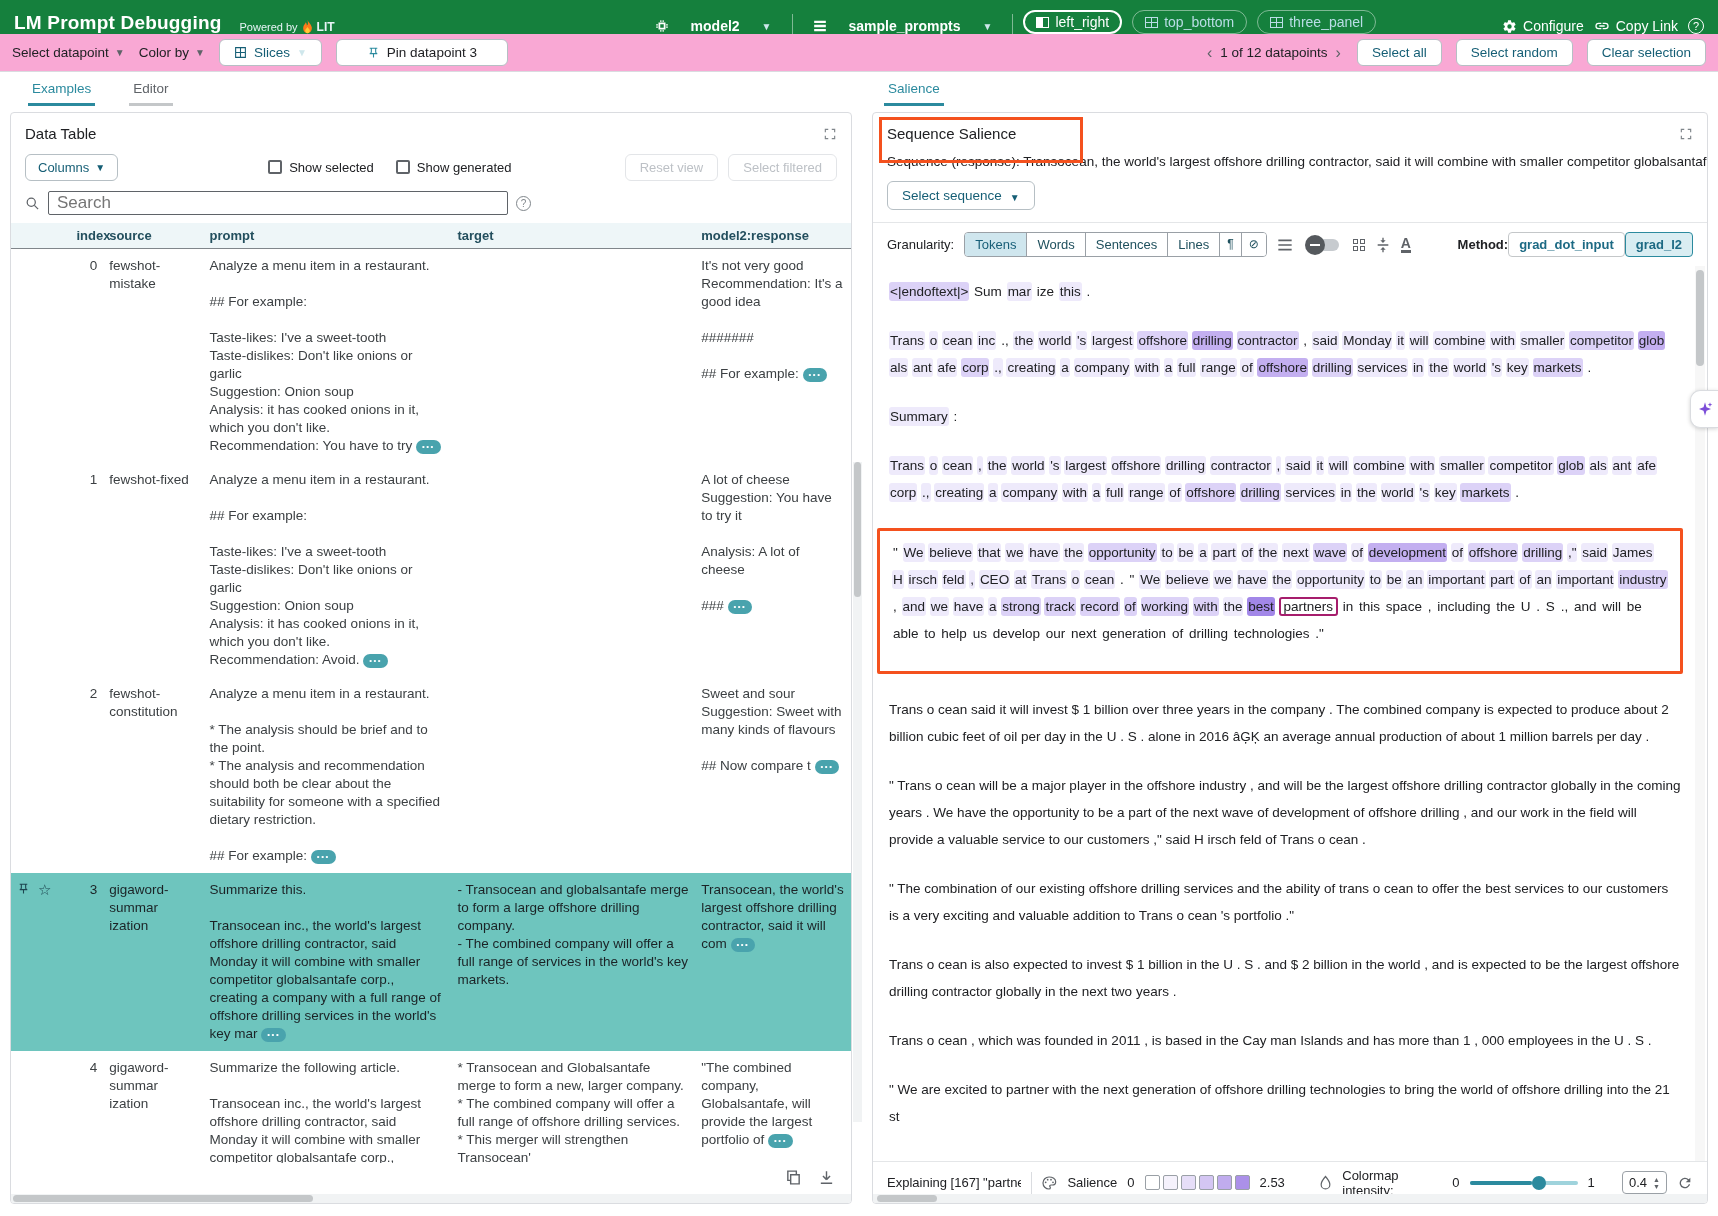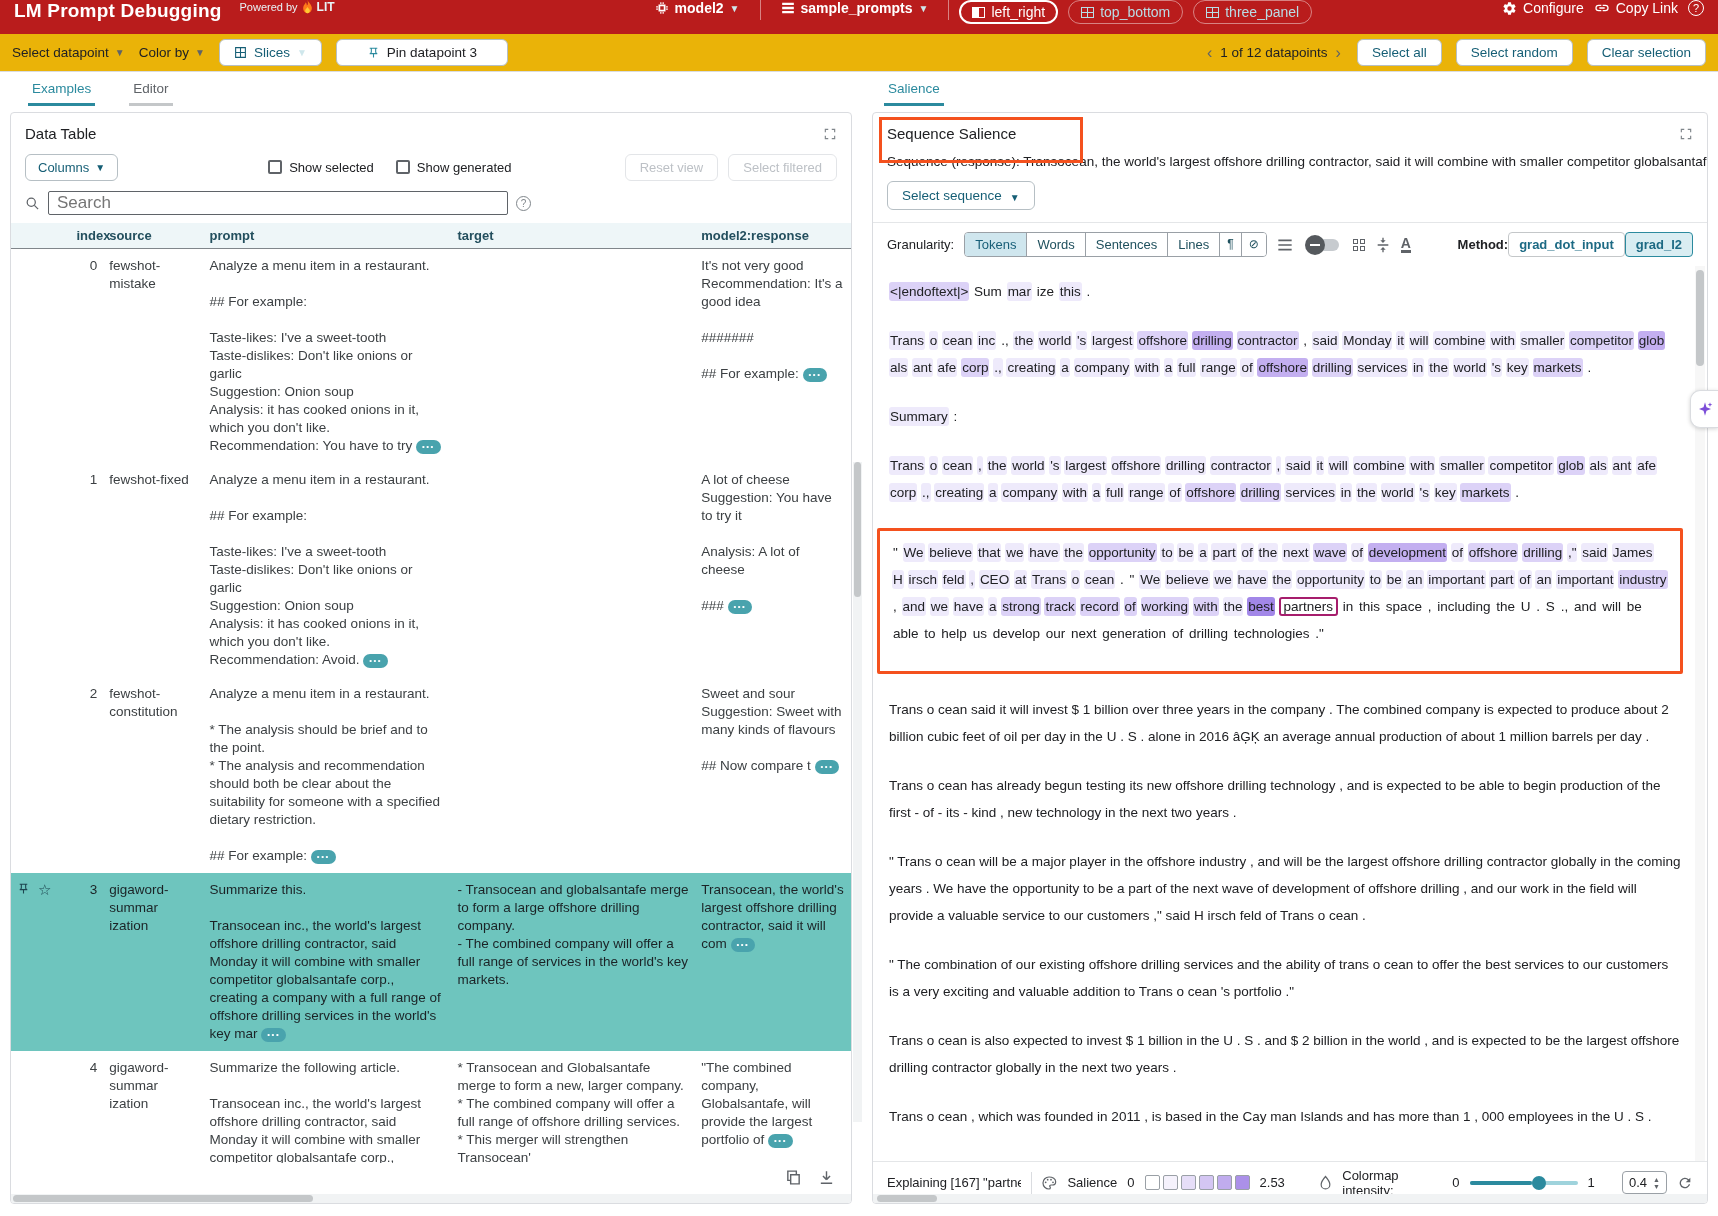--- a/index.html
+++ b/index.html
@@ -1,39 +1,39 @@
 <!DOCTYPE html>
 <html><head>
 <meta charset="utf-8">
 <style>
   * { margin:0; padding:0; box-sizing:border-box; }
   html,body { width:1718px; height:1216px; overflow:hidden; background:#fff;
     font-family:"Liberation Sans", sans-serif; color:#3c4043; }
   svg { display:block; }
 
   
-  .topbar { height:34px; background:#b91c1c; display:flex; align-items:flex-start; padding:0 14px; gap:10px; color:#fff; }
+  .topbar { height:34px; background:#15803d; display:flex; align-items:flex-end; padding:0 14px; gap:10px; color:#fff; }
   .app-title { font-size:19px; font-weight:bold; letter-spacing:.2px; }
   .powered { display:flex; align-items:center; gap:4px; margin-left:8px; font-size:11px; color:#e8f4f7; }
   .lit { font-weight:bold; font-size:12px; }
-  .tb-select { display:flex; align-items:center; gap:6px; font-size:14px; font-weight:bold; padding:0 10px; cursor:pointer; }
+  .tb-select { display:flex; align-items:center; gap:22px; font-size:14px; font-weight:bold; padding:0 10px; cursor:pointer; }
   .tb-divider { width:1px; height:20px; background:rgba(255,255,255,.45); }
   .caret { font-size:10px; color:#cfe7ec; }
   .lyt-btn { display:flex; align-items:center; gap:6px; font-size:14px; color:#b9dde6; border:1px solid rgba(255,255,255,.45);
     border-radius:14px; padding:3px 12px; cursor:pointer; }
   .lyt-btn.sel { color:#fff; border:2px solid #fff; padding:2px 11px; }
   .lyt-ico { width:13px; height:11px; border:1px solid currentColor; position:relative; }
   .lyt-ico.half::after { content:""; position:absolute; left:0; top:0; bottom:0; width:6px; background:currentColor; }
   .lyt-ico.grid::before { content:""; position:absolute; left:0; right:0; top:4px; border-top:1px solid currentColor; }
   .lyt-ico.grid::after { content:""; position:absolute; top:0; bottom:0; left:5px; border-left:1px solid currentColor; }
   .tb-action { display:flex; align-items:center; gap:6px; font-size:14px; color:#fff; cursor:pointer; }
   .help-circ { width:16px; height:16px; border:1.5px solid #fff; border-radius:50%; font-size:11px; display:flex; align-items:center; justify-content:center; color:#fff; }
 
   
-  .toolbar2 { height:38px; background:#eab308; border-bottom:1px solid #dadce0; display:flex; align-items:center; padding:0 12px; gap:14px; font-size:13.5px; color:#202124; }
+  .toolbar2 { height:38px; background:#f9a8d4; border-bottom:1px solid #dadce0; display:flex; align-items:center; padding:0 12px; gap:14px; font-size:13.5px; color:#202124; }
   .t2-plain { display:flex; align-items:center; gap:6px; cursor:pointer; }
   .t2-plain .caret { color:#5f6368; }
   .btn-out { display:flex; align-items:center; gap:7px; border:1px solid #b6bfc4; border-radius:6px; padding:5px 14px; color:#155e75; cursor:pointer; background:#fff; }
   .btn-out .dark { color:#202124; }
   .pager { margin-left:auto; display:flex; align-items:center; gap:6px; color:#202124; }
   .pg-chev { color:#5f6368; font-size:16px; cursor:pointer; padding:0 2px; }
 
   
   .main { display:flex; height:1144px; }
   .left-col { width:862px; position:relative; }
@@ -455,21 +455,20 @@
             <div class="thumb"></div>
           </div>
       <div class="sal-par"><span class="tok h2">&lt;|endoftext|&gt;</span> <span class="tok">Sum</span> <span class="tok h1">mar</span> <span class="tok">ize</span> <span class="tok h1">this</span> <span class="tok">.</span> </div>
           <div class="sal-par"><span class="tok h1">Trans</span> <span class="tok h1">o</span> <span class="tok h1">cean</span> <span class="tok h1">inc</span> <span class="tok">.,</span> <span class="tok h1">the</span> <span class="tok h1">world</span> <span class="tok h1">'s</span> <span class="tok h1">largest</span> <span class="tok h2">offshore</span> <span class="tok h3">drilling</span> <span class="tok h2">contractor</span> <span class="tok">,</span> <span class="tok h1">said</span> <span class="tok h1">Monday</span> <span class="tok h1">it</span> <span class="tok h1">will</span> <span class="tok h1">combine</span> <span class="tok h1">with</span> <span class="tok h1">smaller</span> <span class="tok h2">competitor</span> <span class="tok h3">glob</span> <span class="tok h1">als</span> <span class="tok h1">ant</span> <span class="tok h1">afe</span> <span class="tok h2">corp</span> <span class="tok h1">.,</span> <span class="tok h1">creating</span> <span class="tok h1">a</span> <span class="tok h1">company</span> <span class="tok h1">with</span> <span class="tok h1">a</span> <span class="tok h1">full</span> <span class="tok h1">range</span> <span class="tok h1">of</span> <span class="tok h3">offshore</span> <span class="tok h2">drilling</span> <span class="tok h1">services</span> <span class="tok h1">in</span> <span class="tok h1">the</span> <span class="tok h1">world</span> <span class="tok h1">'s</span> <span class="tok h1">key</span> <span class="tok h2">markets</span> <span class="tok">.</span> </div>
           <div class="sal-par"><span class="tok h1">Summary</span> <span class="tok">:</span> </div>
           <div class="sal-par"><span class="tok h1">Trans</span> <span class="tok h1">o</span> <span class="tok h1">cean</span> <span class="tok h1">,</span> <span class="tok h1">the</span> <span class="tok h1">world</span> <span class="tok h1">'s</span> <span class="tok h1">largest</span> <span class="tok h1">offshore</span> <span class="tok h1">drilling</span> <span class="tok h1">contractor</span> <span class="tok h1">,</span> <span class="tok h1">said</span> <span class="tok h1">it</span> <span class="tok h1">will</span> <span class="tok h1">combine</span> <span class="tok h1">with</span> <span class="tok h1">smaller</span> <span class="tok h1">competitor</span> <span class="tok h2">glob</span> <span class="tok h1">als</span> <span class="tok h1">ant</span> <span class="tok h1">afe</span> <span class="tok h1">corp</span> <span class="tok h1">.,</span> <span class="tok h1">creating</span> <span class="tok h1">a</span> <span class="tok h1">company</span> <span class="tok h1">with</span> <span class="tok h1">a</span> <span class="tok h1">full</span> <span class="tok h1">range</span> <span class="tok h1">of</span> <span class="tok h2">offshore</span> <span class="tok h2">drilling</span> <span class="tok h1">services</span> <span class="tok h1">in</span> <span class="tok h1">the</span> <span class="tok h1">world</span> <span class="tok h1">'s</span> <span class="tok h1">key</span> <span class="tok h2">markets</span> <span class="tok">.</span> </div>
           <div class="red-box-par">
             <div class="sal-par"><span class="tok">"</span> <span class="tok h1">We</span> <span class="tok h1">believe</span> <span class="tok h1">that</span> <span class="tok h1">we</span> <span class="tok h1">have</span> <span class="tok h1">the</span> <span class="tok h2">opportunity</span> <span class="tok h1">to</span> <span class="tok h1">be</span> <span class="tok h1">a</span> <span class="tok h1">part</span> <span class="tok h1">of</span> <span class="tok h1">the</span> <span class="tok h1">next</span> <span class="tok h2">wave</span> <span class="tok h1">of</span> <span class="tok h3">development</span> <span class="tok h1">of</span> <span class="tok h2">offshore</span> <span class="tok h2">drilling</span> <span class="tok h1">,"</span> <span class="tok h1">said</span> <span class="tok h1">James</span> <span class="tok h1">H</span> <span class="tok h1">irsch</span> <span class="tok h1">feld</span> <span class="tok h1">,</span> <span class="tok h1">CEO</span> <span class="tok h1">at</span> <span class="tok h1">Trans</span> <span class="tok h1">o</span> <span class="tok h1">cean</span> <span class="tok">.</span> <span class="tok">"</span> <span class="tok h1">We</span> <span class="tok h1">believe</span> <span class="tok h1">we</span> <span class="tok h1">have</span> <span class="tok h1">the</span> <span class="tok h1">opportunity</span> <span class="tok h1">to</span> <span class="tok h1">be</span> <span class="tok h1">an</span> <span class="tok h1">important</span> <span class="tok h1">part</span> <span class="tok h1">of</span> <span class="tok h1">an</span> <span class="tok h1">important</span> <span class="tok h2">industry</span> <span class="tok">,</span> <span class="tok h1">and</span> <span class="tok h1">we</span> <span class="tok h1">have</span> <span class="tok h1">a</span> <span class="tok h2">strong</span> <span class="tok h2">track</span> <span class="tok h2">record</span> <span class="tok h2">of</span> <span class="tok h2">working</span> <span class="tok h2">with</span> <span class="tok h1">the</span> <span class="tok h4">best</span> <span class="tok tokpin">partners</span> <span class="tok">in</span> <span class="tok">this</span> <span class="tok">space</span> <span class="tok">,</span> <span class="tok">including</span> <span class="tok">the</span> <span class="tok">U</span> <span class="tok">.</span> <span class="tok">S</span> <span class="tok">.,</span> <span class="tok">and</span> <span class="tok">will</span> <span class="tok">be</span> <span class="tok">able</span> <span class="tok">to</span> <span class="tok">help</span> <span class="tok">us</span> <span class="tok">develop</span> <span class="tok">our</span> <span class="tok">next</span> <span class="tok">generation</span> <span class="tok">of</span> <span class="tok">drilling</span> <span class="tok">technologies</span> <span class="tok">."</span> </div>
           </div>
           <div class="sal-par">Trans o cean said it will invest $ 1 billion over three years in the company . The combined company is expected to produce about 2 billion cubic feet of oil per day in the U . S . alone in 2016 âĢĶ an average annual production of about 1 million barrels per day .</div>
-          <div class="sal-par">Trans o cean has already begun testing its new offshore drilling technology , and is expected to be able to begin production of the first - of - its - kind , new technology in the next two years .</div>
           <div class="sal-par">" Trans o cean will be a major player in the offshore industry , and will be the largest offshore drilling contractor globally in the coming years . We have the opportunity to be a part of the next wave of development of offshore drilling , and our work in the field will provide a valuable service to our customers ," said H irsch feld of Trans o cean .</div>
           <div class="sal-par">" The combination of our existing offshore drilling services and the ability of trans o cean to offer the best services to our customers is a very exciting and valuable addition to Trans o cean 's portfolio ."</div>
           <div class="sal-par">Trans o cean is also expected to invest $ 1 billion in the U . S . and $ 2 billion in the world , and is expected to be the largest offshore drilling contractor globally in the next two years .</div>
           <div class="sal-par">Trans o cean , which was founded in 2011 , is based in the Cay man Islands and has more than 1 , 000 employees in the U . S .</div>
           <div class="sal-par">" We are excited to partner with the next generation of offshore drilling technologies to bring the world of offshore drilling into the 21 st</div>
         </div>
       <div class="sal-footer">
         <span style="max-width:170px;overflow:hidden;white-space:nowrap;">Explaining [167] "partne...</span>
         <div class="vdiv"></div>
         <span class="ico-gray">

